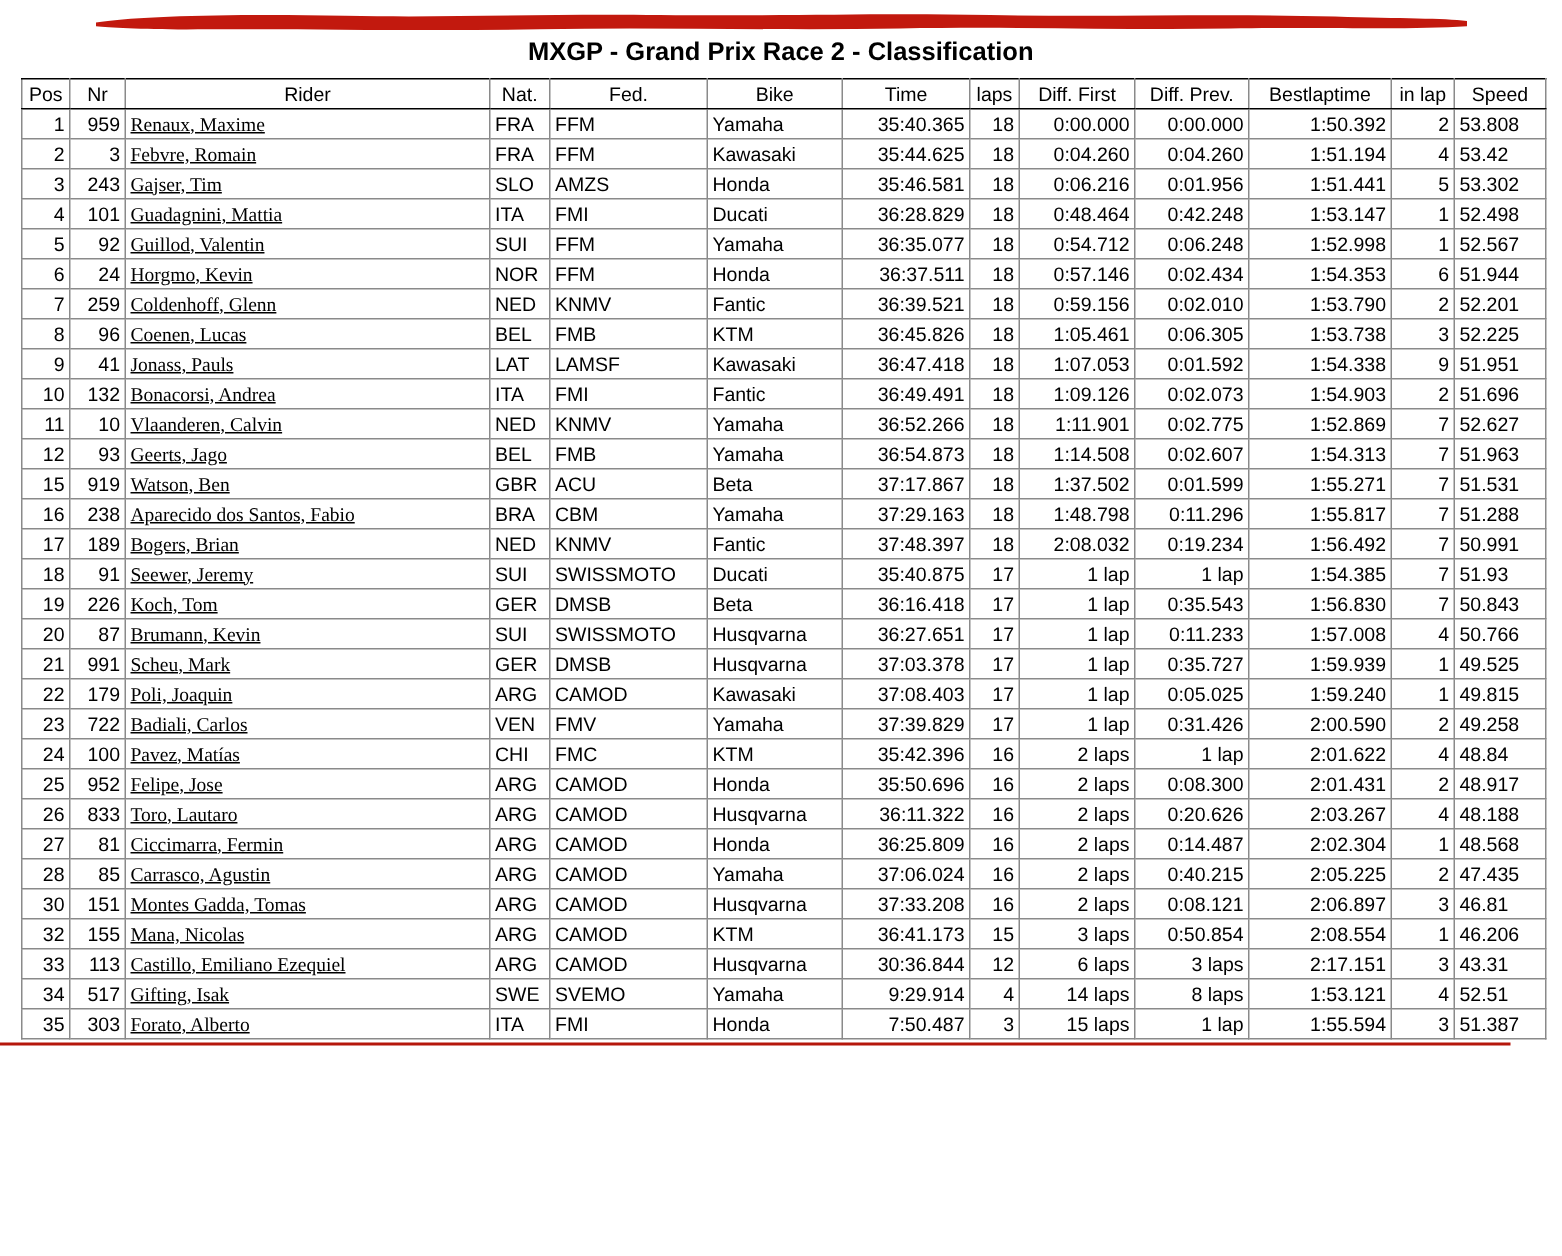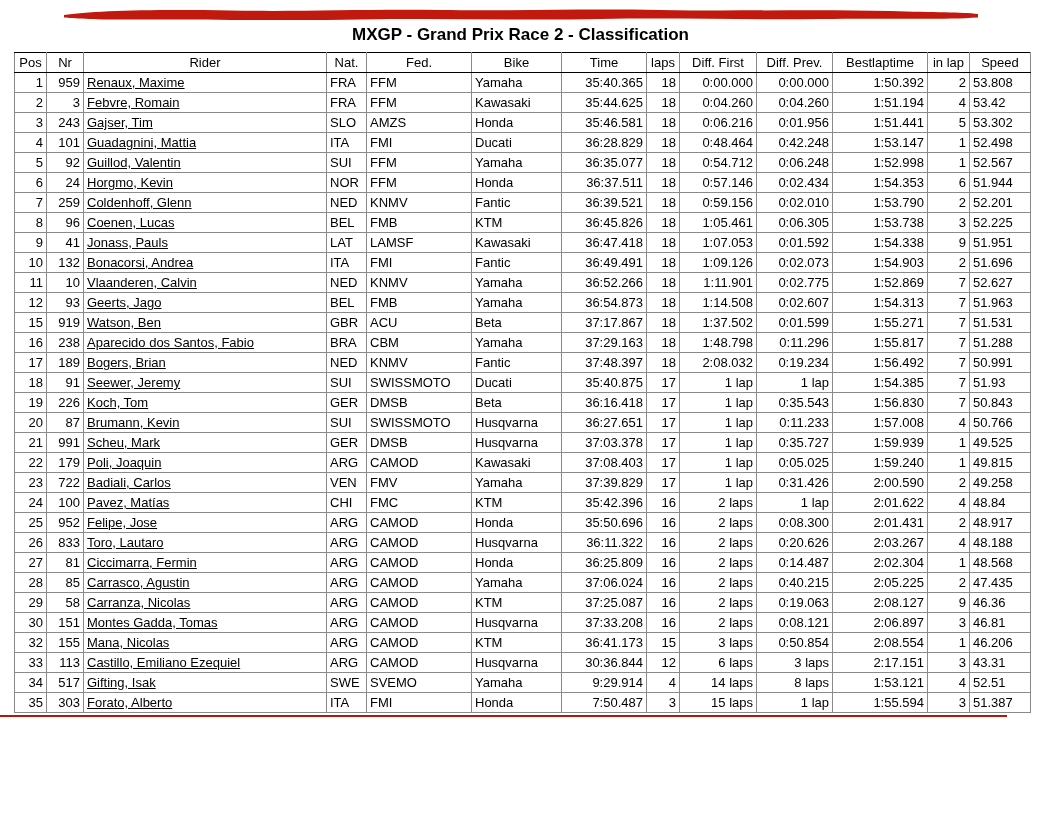--- a/index.html
+++ b/index.html
@@ -24,21 +24,21 @@
     padding:0 3px; height:20px;
     white-space:nowrap; overflow:hidden;
     font-size:13px;
   }
   th {
     font-weight:normal; text-align:center;
     border-top-color:#000; border-bottom-color:#000;
   }
   .a-r { text-align:right; }
   .a-l { text-align:left; }
-  td a { color:#000; text-decoration:underline; cursor:pointer; }
+  td a { color:#000; text-decoration:underline; cursor:pointer;font-family:Liberation Serif, serif; }
   .bottom-line {
     width:1007px; height:2px; margin-top:2px;
     background:#b5170b;
   }
 </style>
 </head>
 <body>
 
 <div class="page">
 
@@ -468,35 +468,20 @@
           <td class="a-l">Yamaha</td>
           <td class="a-r">37:06.024</td>
           <td class="a-r">16</td>
           <td class="a-r">2 laps</td>
           <td class="a-r">0:40.215</td>
           <td class="a-r">2:05.225</td>
           <td class="a-r">2</td>
           <td class="a-l">47.435</td>
         </tr>
         <tr>
-          <td class="a-r">29</td>
-          <td class="a-r">58</td>
-          <td class="a-l"><a href="#">Carranza, Nicolas</a></td>
-          <td class="a-l">ARG</td>
-          <td class="a-l">CAMOD</td>
-          <td class="a-l">KTM</td>
-          <td class="a-r">37:25.087</td>
-          <td class="a-r">16</td>
-          <td class="a-r">2 laps</td>
-          <td class="a-r">0:19.063</td>
-          <td class="a-r">2:08.127</td>
-          <td class="a-r">9</td>
-          <td class="a-l">46.36</td>
-        </tr>
-        <tr>
           <td class="a-r">30</td>
           <td class="a-r">151</td>
           <td class="a-l"><a href="#">Montes Gadda, Tomas</a></td>
           <td class="a-l">ARG</td>
           <td class="a-l">CAMOD</td>
           <td class="a-l">Husqvarna</td>
           <td class="a-r">37:33.208</td>
           <td class="a-r">16</td>
           <td class="a-r">2 laps</td>
           <td class="a-r">0:08.121</td>

